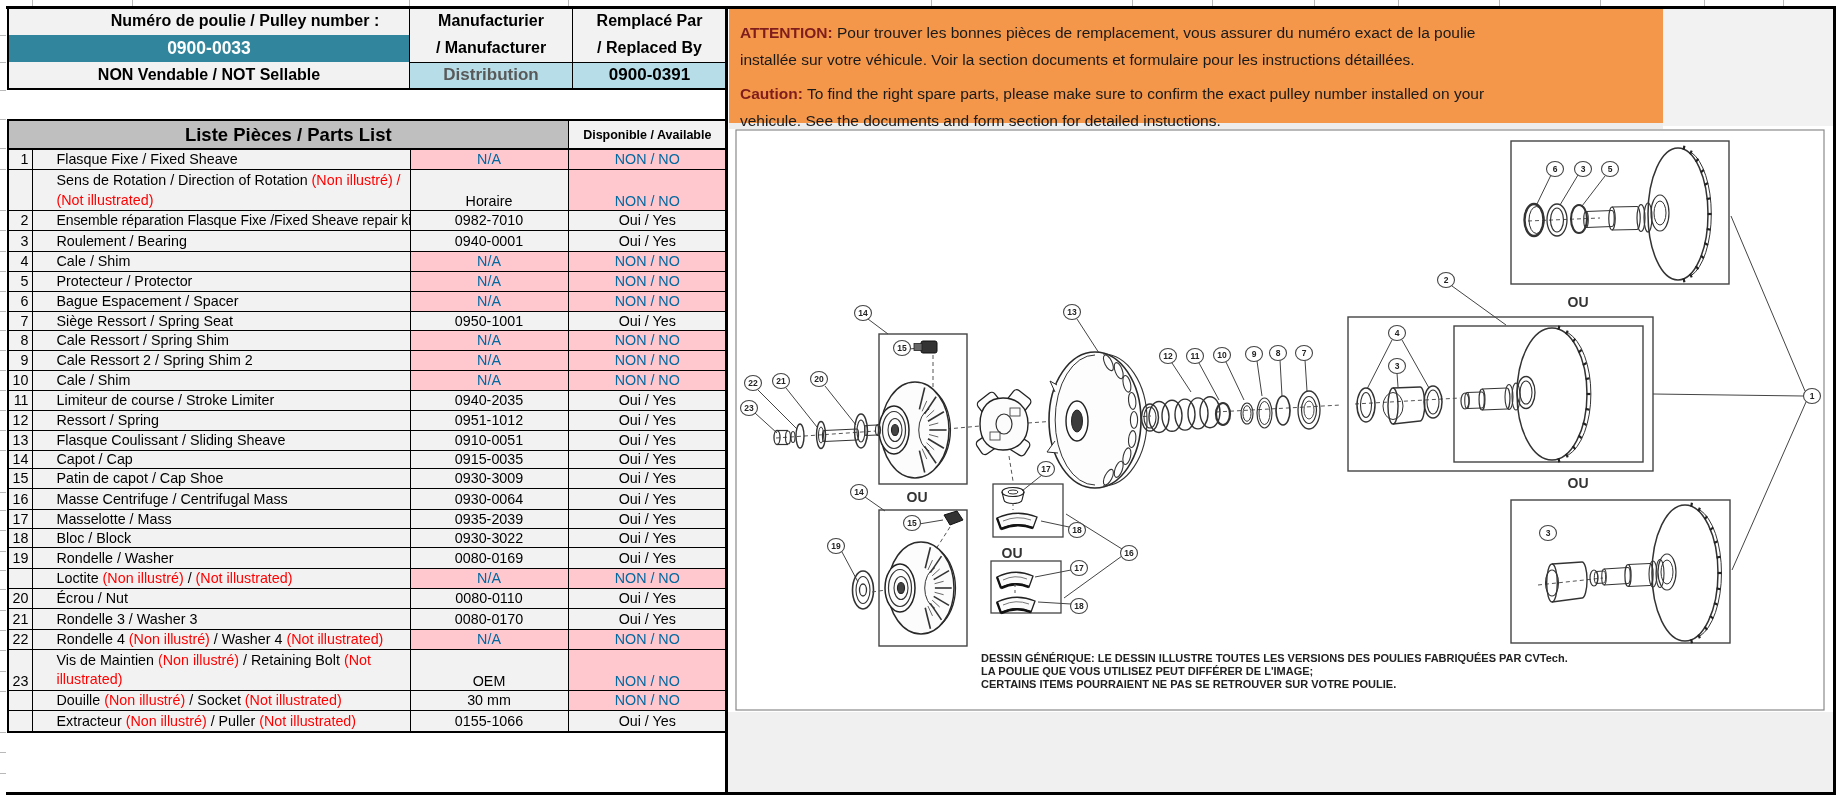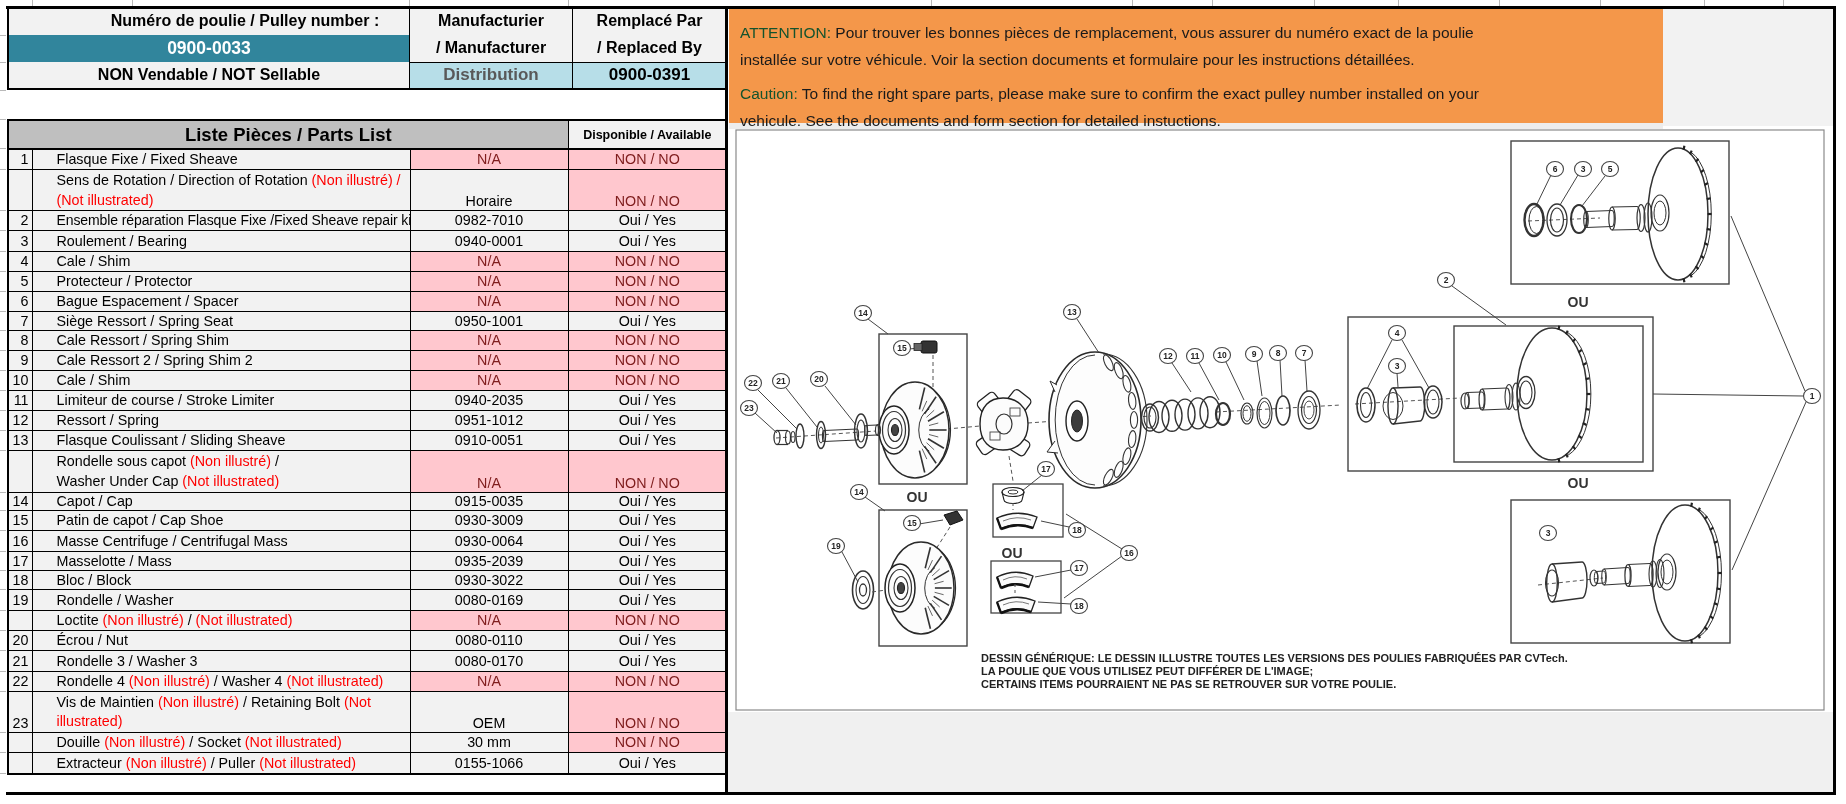--- a/index.html
+++ b/index.html
@@ -17,34 +17,34 @@
 #htab .r3blue{left:401px;top:54px;width:316px;height:25px;background:#b7dee8;}
 #htab .v1{left:400px;top:0;width:1px;height:79px;background:#000;}
 #htab .v2{left:563px;top:0;width:1px;height:79px;background:#000;}
 #htab .h2{left:401px;top:53px;width:316px;height:1px;background:#000;}
 #htab div{position:absolute;}
 .hc{font-weight:bold;font-size:16px;color:#000;text-align:center;}
 
 #obox{left:729px;top:7px;width:934px;height:116px;background:#f4974a;color:#1a1a1a;
   font-size:15.5px;padding:0;}
 #obox .ln{position:absolute;left:11px;white-space:nowrap;}
-.redb{color:#14532d;font-weight:normal;}
+.redb{color:#7f1d1d;font-weight:bold;}
 #graytr{left:1663px;top:7px;width:170px;height:119px;background:#f2f2f2;}
 #graybr{left:728px;top:712px;width:1105px;height:80px;background:#f0f0f0;}
 
 #ptab{left:7px;top:119px;width:719px;height:676px;}
 table{border-collapse:collapse;table-layout:fixed;width:719px;
   font-family:"Liberation Sans", sans-serif;}
 td{border:1px solid #000;padding:0;margin:0;background:#f2f2f2;color:#000;
    font-size:14.3px;overflow:hidden;white-space:nowrap;}
 tr{height:20px;}
 td.num{text-align:right;padding-right:3px;}
 td.nm{padding-left:24px;}
 td.ct{text-align:center;}
-td.pink{background:#ffc7ce;color:#7f1d1d;}
+td.pink{background:#ffc7ce;color:#0369a1;}
 .rd{color:#fe0000;}
 td.hdr1{background:#bfbfbf;text-align:center;font-weight:bold;font-size:18.5px;
   border-bottom:2px solid #000;}
 td.hdr2{background:#f2f2f2;text-align:center;font-weight:bold;font-size:12.5px;
   border-bottom:2px solid #000;}
 .vb2{vertical-align:bottom;padding-bottom:1px;}
 </style>
 </head>
 <body>
 <div class="abs" id="graytr"></div>
@@ -164,26 +164,20 @@
           <td class="num">12</td>
           <td class="nm">Ressort / Spring</td>
           <td class="ct">0951-1012</td>
           <td class="ct">Oui / Yes</td>
         </tr>
 <tr style="height:20px;">
           <td class="num">13</td>
           <td class="nm">Flasque Coulissant / Sliding Sheave</td>
           <td class="ct">0910-0051</td>
           <td class="ct">Oui / Yes</td>
-        </tr>
-<tr style="height:42px;">
-          <td class="num"></td>
-          <td class="nm" style="white-space:normal;line-height:20px;">Rondelle sous capot <span class="rd">(Non illustré)</span> /<br>Washer Under Cap <span class="rd">(Not illustrated)</span></td>
-          <td class="ct pink vb2">N/A</td>
-          <td class="ct pink vb2">NON / NO</td>
         </tr>
 <tr style="height:18px;">
           <td class="num">14</td>
           <td class="nm">Capot / Cap</td>
           <td class="ct">0915-0035</td>
           <td class="ct">Oui / Yes</td>
         </tr>
 <tr style="height:20px;">
           <td class="num">15</td>
           <td class="nm">Patin de capot / Cap Shoe</td>

